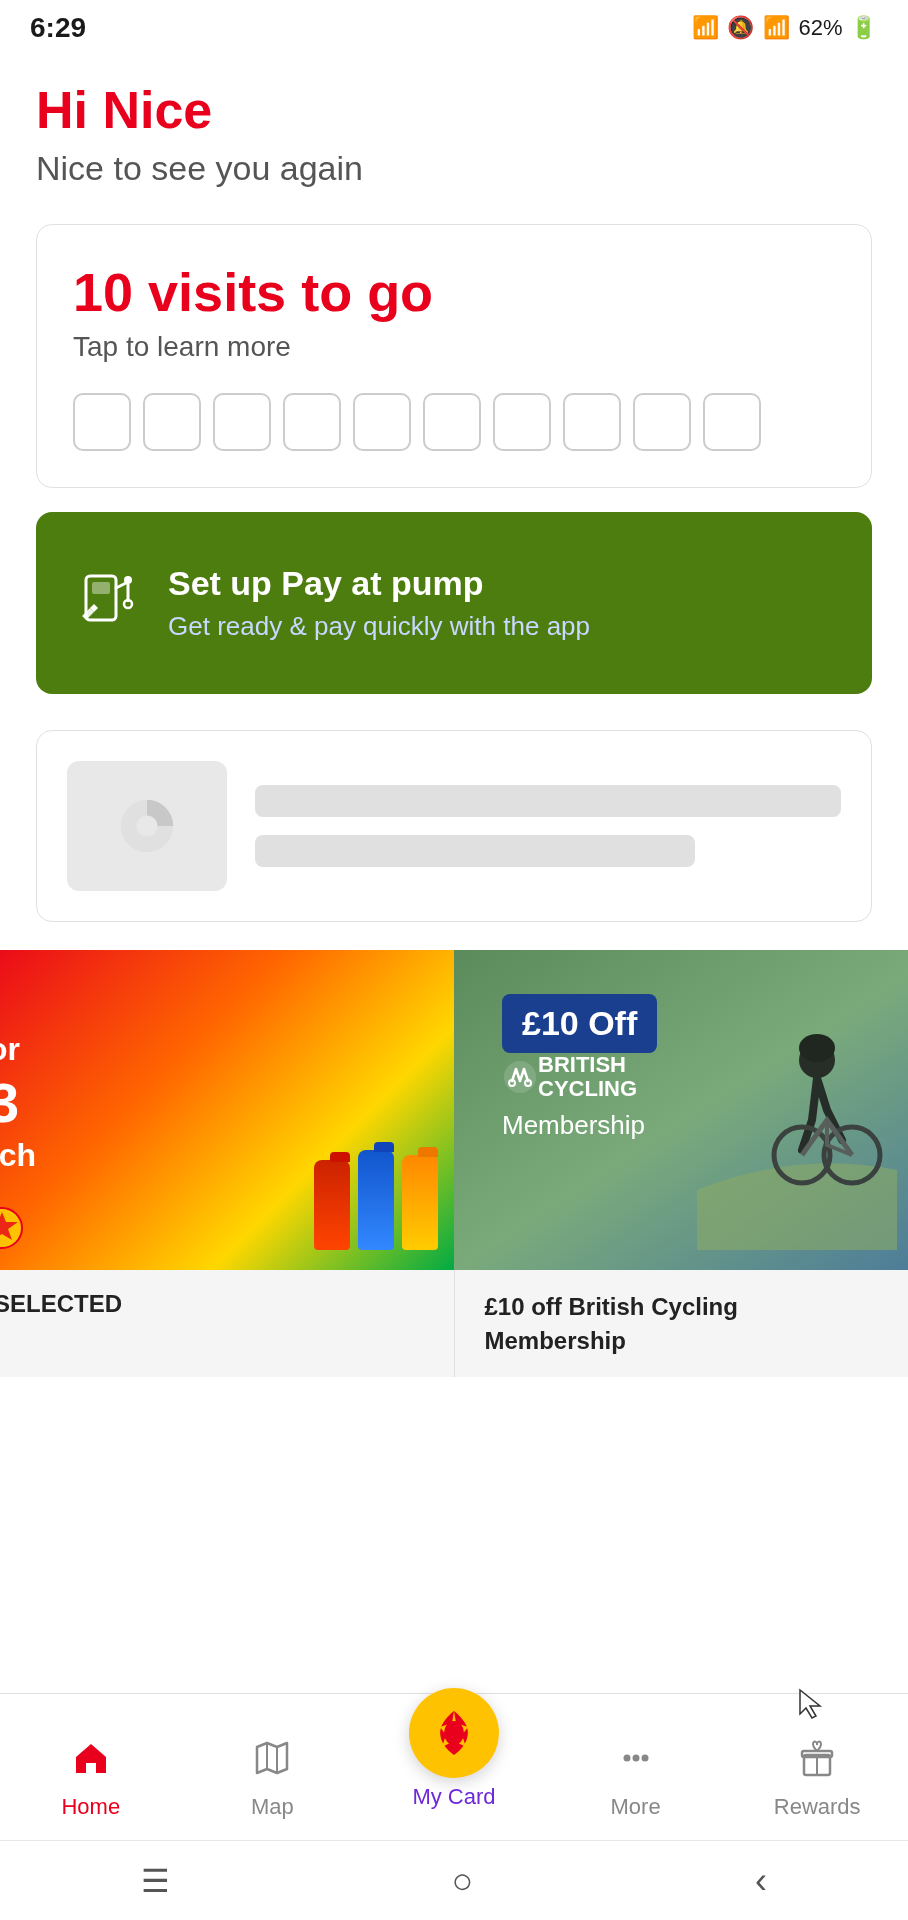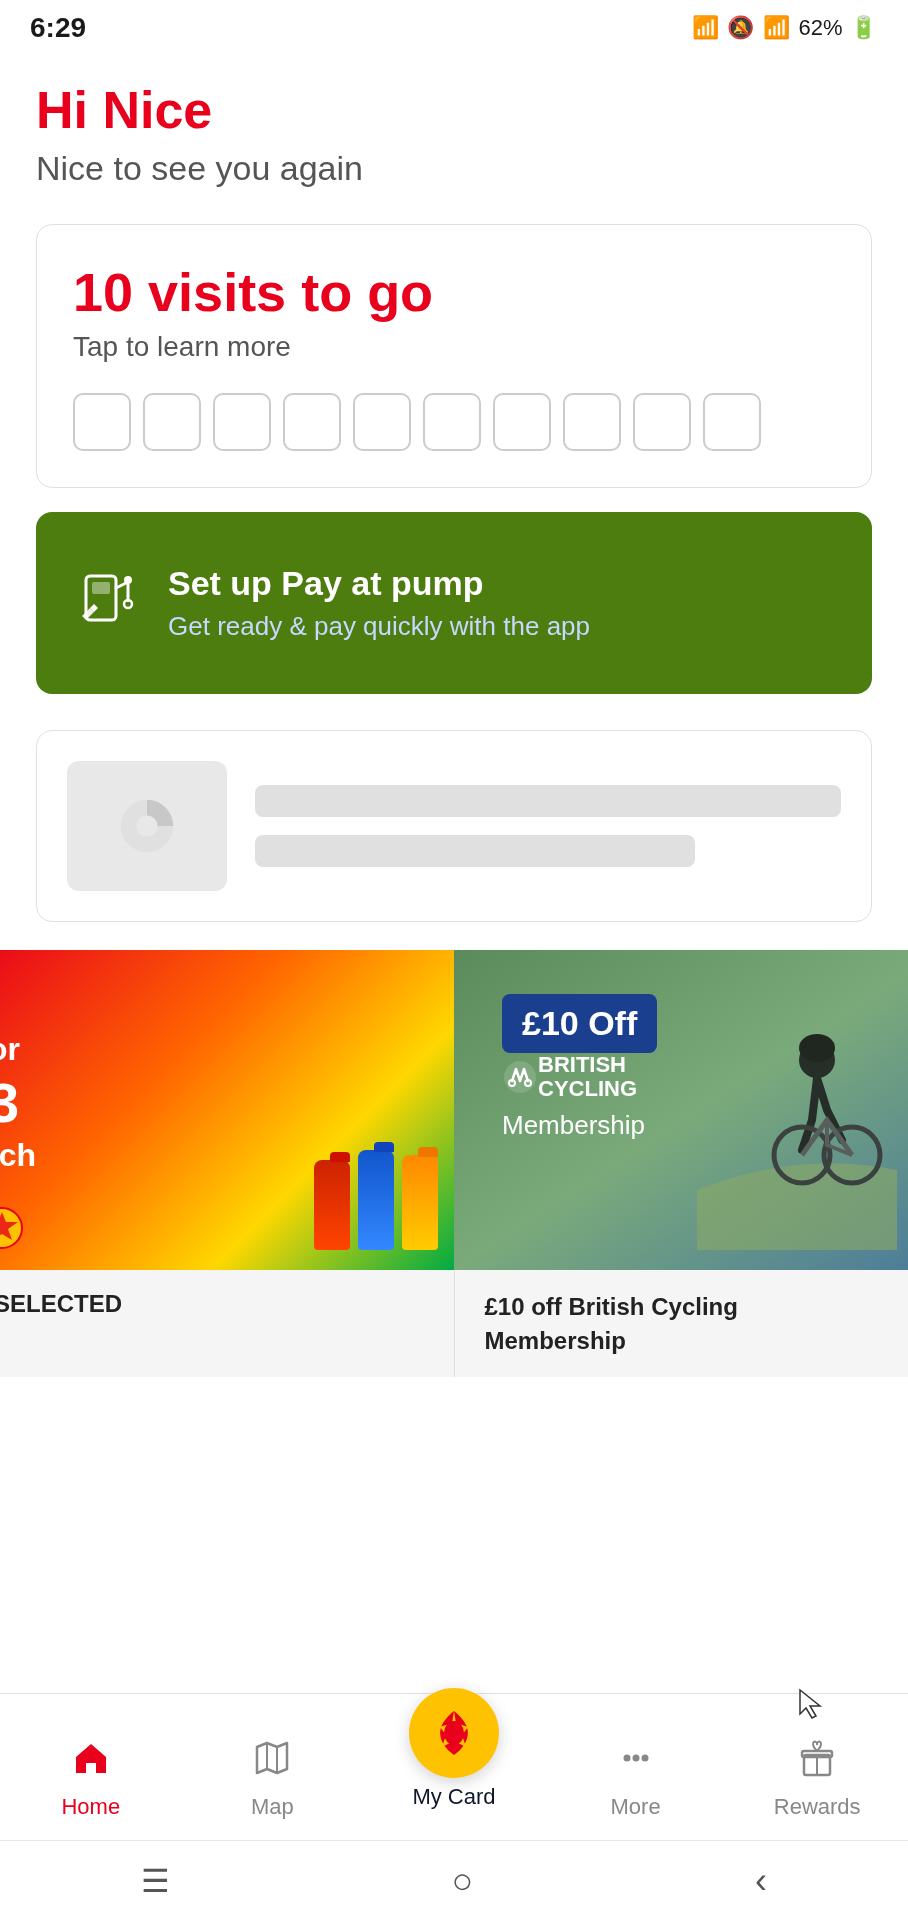--- a/index.html
+++ b/index.html
@@ -266,21 +266,21 @@
       position: relative;
       top: -20px;
       box-shadow: 0 4px 16px rgba(0,0,0,0.18);
     }
     .shell-logo-svg {
       width: 60px;
       height: 60px;
     }
     .nav-center-label {
       font-size: 22px;
-      color: #0f172a;
+      color: #6d28d9;
       position: relative;
       top: -10px;
     }
 
     
     .android-nav {
       position: fixed;
       bottom: 0;
       left: 0;
       width: 908px;

